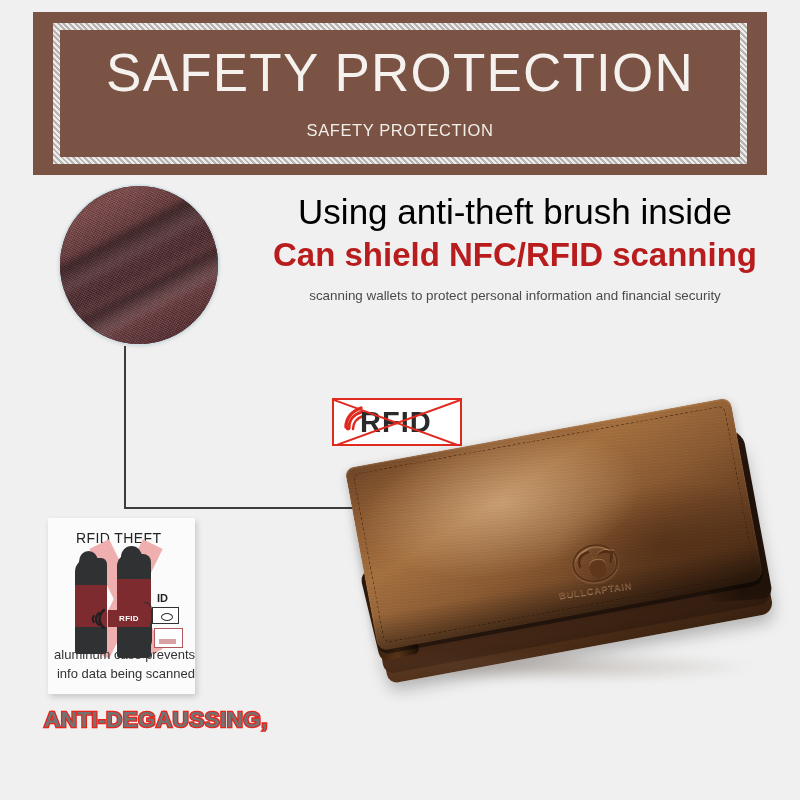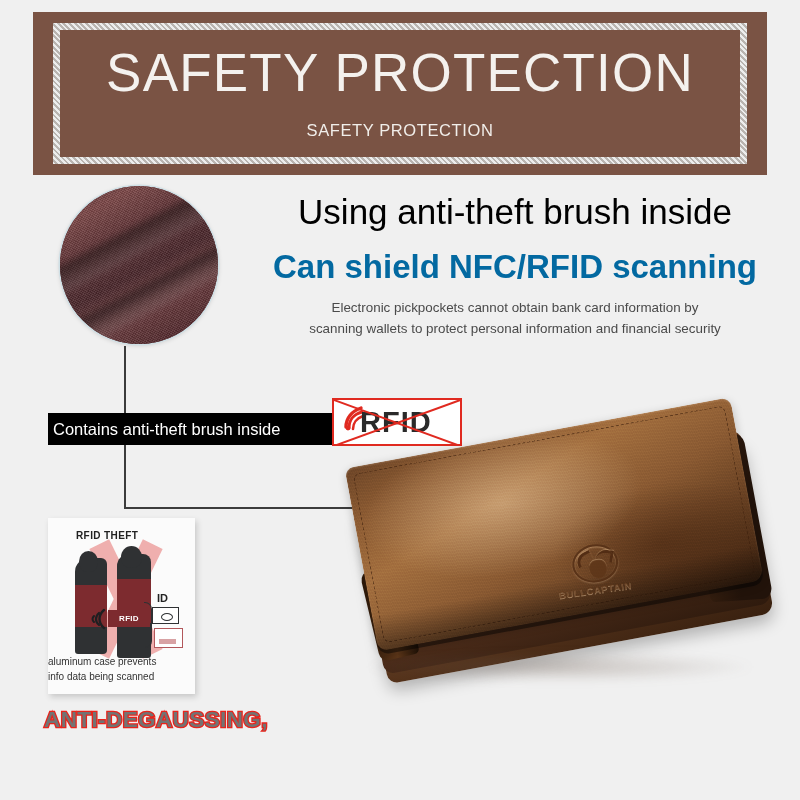--- a/index.html
+++ b/index.html
@@ -80,22 +80,22 @@
   
   .headline-block {
     position:absolute; left:255px; top:192px; width:520px;
     text-align:center;
   }
   .headline-1 {
     font-size:35px; font-weight:300; color:#000000;
     line-height:1.16; white-space:nowrap;
   }
   .headline-2 {
-    font-size:33px; font-weight:700; color:#0369a1;
-    line-height:1.2; margin-top:14px; white-space:nowrap;
+    font-size:33px; font-weight:700; color:#b91c1c;
+    line-height:1.2; margin-top:2px; white-space:nowrap;
   }
   .body-copy {
     margin-top:12px; font-size:13.4px; color:#4a4a4a;
     line-height:1.52; font-weight:400;
   }
   .body-copy div { white-space:nowrap; }
 
   
   .leader-vert {
     position:absolute; left:124px; top:346px;
@@ -145,21 +145,21 @@
 
   
   .theft-card {
     position:absolute; left:48px; top:518px; width:147px; height:176px;
     background:#fbfbfb;
     box-shadow:2px 3px 6px rgba(0,0,0,.17);
     overflow:hidden;
   }
   .theft-title {
     position:absolute; left:28px; top:12px;
-    font-size:10px; font-weight:700; color:#222;
+    font-size:14px; font-weight:400; color:#222;
     letter-spacing:.4px; white-space:nowrap;
   }
   .bigx { position:absolute; left:22px; top:20px; width:112px; height:120px; }
   .bigx i {
     position:absolute; left:50%; top:0; width:22px; height:122px;
     background:#efafae; margin-left:-11px;
   }
   .bigx .x1 { transform:rotate(26deg); }
   .bigx .x2 { transform:rotate(-26deg); }
   .sil {
@@ -211,21 +211,21 @@
   .mini-b:after {
     content:""; position:absolute; left:4px; top:10px;
     width:17px; height:5px; background:#d8a2a4;
   }
   .brace {
     position:absolute; left:96px; top:84px; width:8px; height:46px;
     border:1.6px solid #2f3133; border-left:none; border-radius:0 7px 7px 0;
   }
   .theft-caption {
     position:absolute; left:0; right:0; bottom:10px;
-    text-align:left; font-size:10px; color:#333; line-height:1.45;
+    text-align:right; font-size:13px; color:#333; line-height:1.45;
   }
   .theft-caption div { white-space:nowrap; }
 
   
   .wallet-wrap {
     position:absolute; left:352px; top:424px; width:448px; height:300px;
   }
   .wallet {
     position:absolute; left:12px; top:6px; width:400px; height:250px;
     transform:rotate(-10.5deg);
@@ -351,32 +351,28 @@
   <div class="fabric-circle">
     <div class="fabric-weave"></div>
     <div class="fabric-fold fold-a"></div>
     <div class="fabric-fold fold-b"></div>
   </div>
 
   <div class="headline-block">
     <div class="headline-1">Using anti-theft brush inside</div>
     <div class="headline-2">Can shield NFC/RFID scanning</div>
     <div class="body-copy">
-      <div>Electronic pickpockets cannot obtain bank card information by</div>
       <div>scanning wallets to protect personal information and financial   security</div>
     </div>
   </div>
 
   <div class="leader-vert"></div>
   <div class="leader-horiz"></div>
   <div class="leader-dot"></div>
 
-  <div class="label-bar">
-    <span>Contains anti-theft brush inside</span>
-  </div>
 
   <div class="rfid-box">
     <div class="rfid-inner">
       <svg class="rfid-wave" viewBox="0 0 34 28">
         <g fill="none" stroke="#e02a20" stroke-linecap="round">
           <path d="M6 24 C6 15 12 8 21 5" stroke-width="3.4"></path>
           <path d="M9 25 C9 17 14 11 22 9" stroke-width="3.0"></path>
           <path d="M13 26 C13 20 17 15 23 13" stroke-width="2.6"></path>
         </g>
         <circle cx="8" cy="25" r="2.4" fill="#e02a20"></circle>

